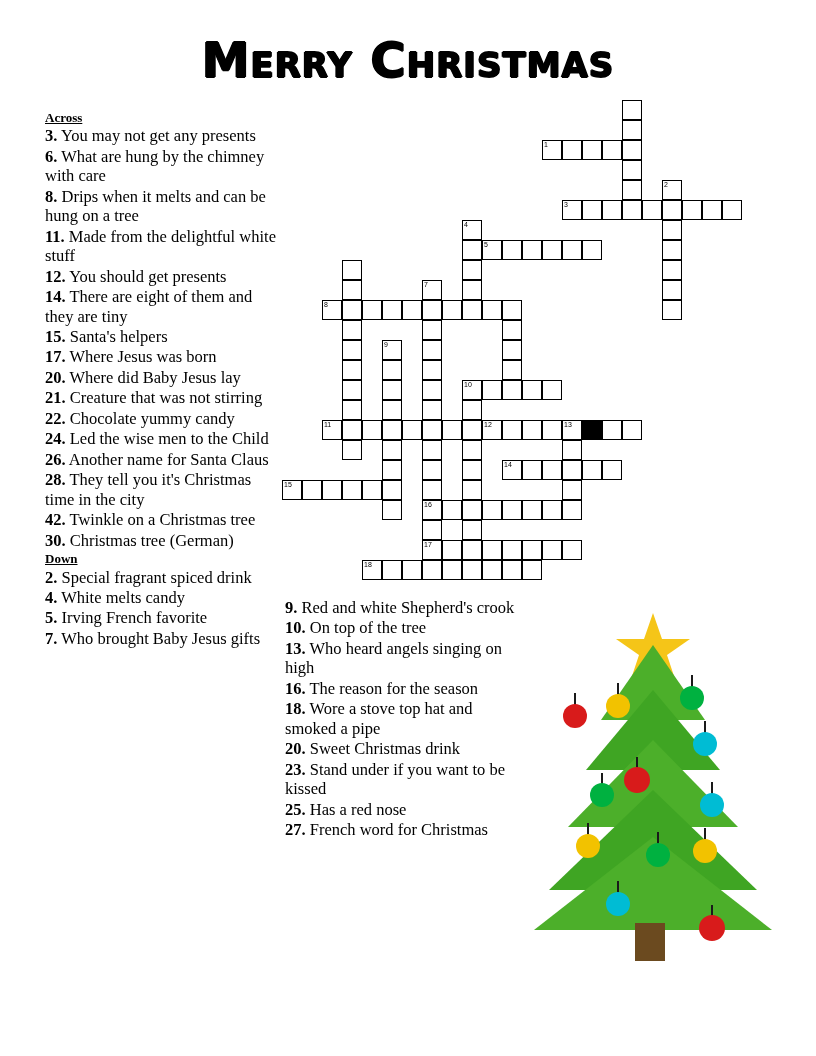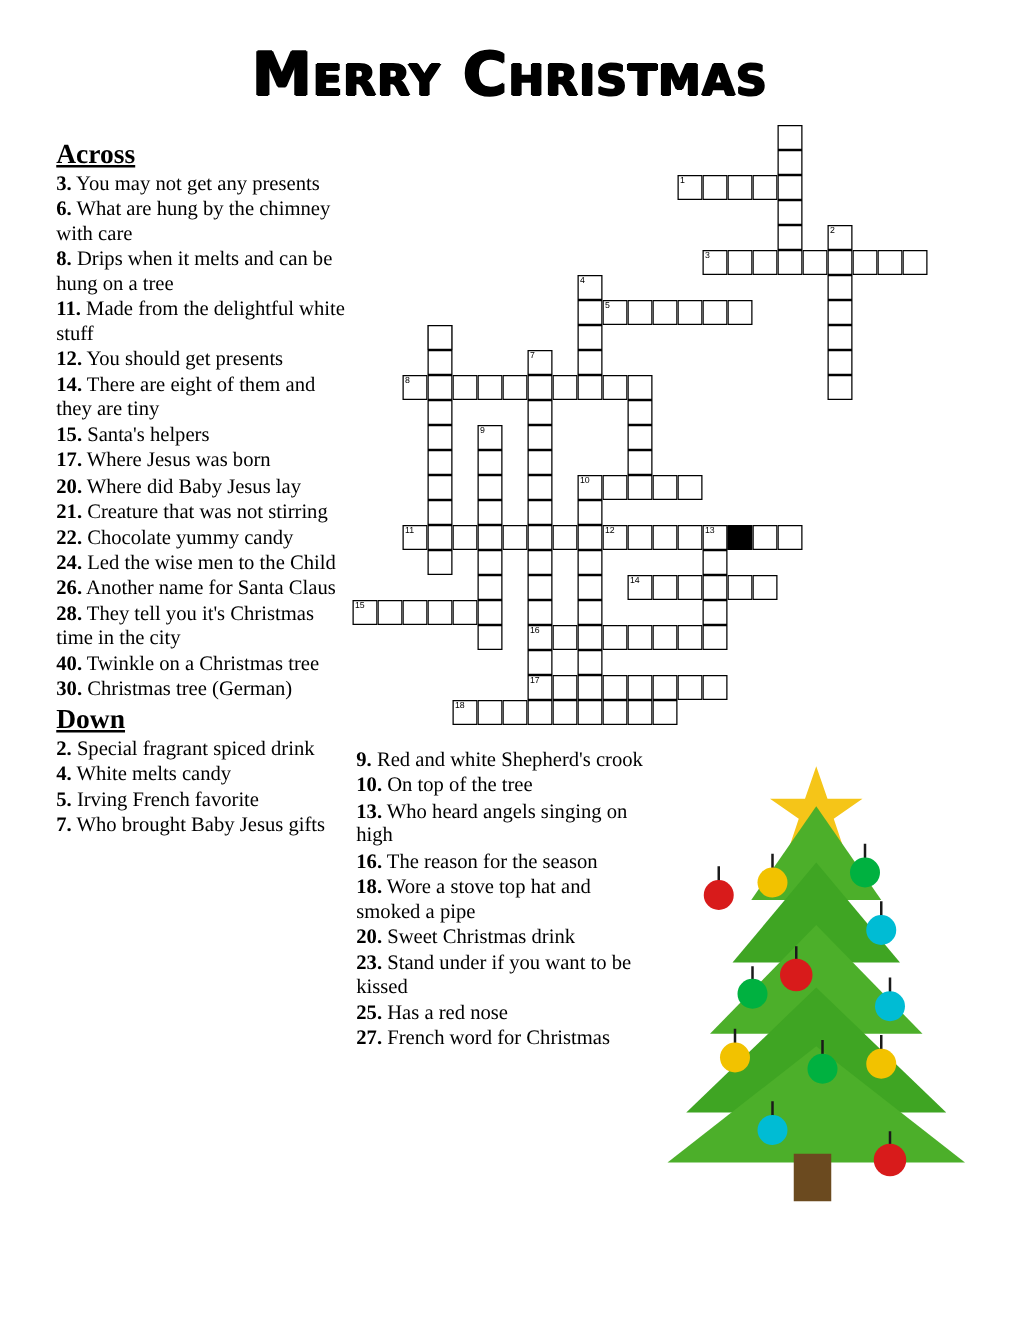--- a/index.html
+++ b/index.html
@@ -52,21 +52,21 @@
     left: 285px;
     top: 598px;
     width: 238px;
     font-size: 16.5px;
     line-height: 1.18;
   }
   .section-head {
     font-weight: bold;
     text-decoration: underline;
     margin: 0 0 1px 0;
-    font-size: 22px;
+    font-size: 13px;
   }
   .clue {
     margin: 0 0 1px 0;
   }
   .clue b {
     font-weight: bold;
   }
 
   
   #grid-wrap {
@@ -122,21 +122,21 @@
         <div class="clue"><b>12.</b><span> You should get presents</span></div>
         <div class="clue"><b>14.</b><span> There are eight of them and they are tiny</span></div>
         <div class="clue"><b>15.</b><span> Santa's helpers</span></div>
         <div class="clue"><b>17.</b><span> Where Jesus was born</span></div>
         <div class="clue"><b>20.</b><span> Where did Baby Jesus lay</span></div>
         <div class="clue"><b>21.</b><span> Creature that was not stirring</span></div>
         <div class="clue"><b>22.</b><span> Chocolate yummy candy</span></div>
         <div class="clue"><b>24.</b><span> Led the wise men to the Child</span></div>
         <div class="clue"><b>26.</b><span> Another name for Santa Claus</span></div>
         <div class="clue"><b>28.</b><span> They tell you it's Christmas time in the city</span></div>
-        <div class="clue"><b>40.</b><span> Twinkle on a Christmas tree</span></div>
+        <div class="clue"><b>42.</b><span> Twinkle on a Christmas tree</span></div>
         <div class="clue"><b>30.</b><span> Christmas tree (German)</span></div>
       </div>
     <div class="section-head">Down</div>
     <div id="down-list-left">
         <div class="clue"><b>2.</b><span> Special fragrant spiced drink</span></div>
         <div class="clue"><b>4.</b><span> White melts candy</span></div>
         <div class="clue"><b>5.</b><span> Irving French favorite</span></div>
         <div class="clue"><b>7.</b><span> Who brought Baby Jesus gifts</span></div>
       </div>
   </div>

